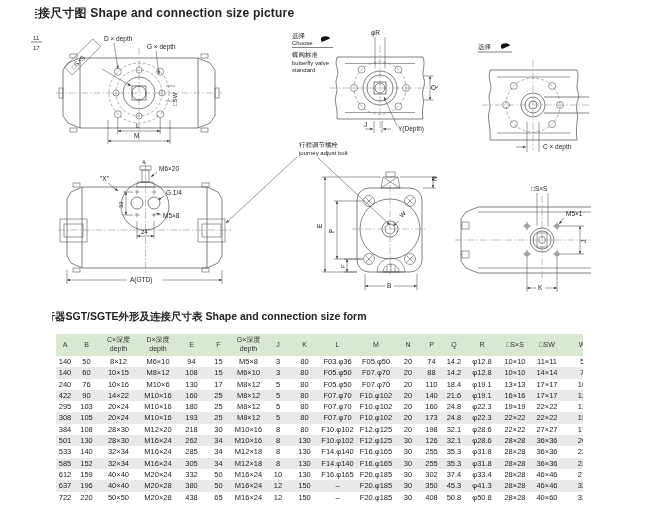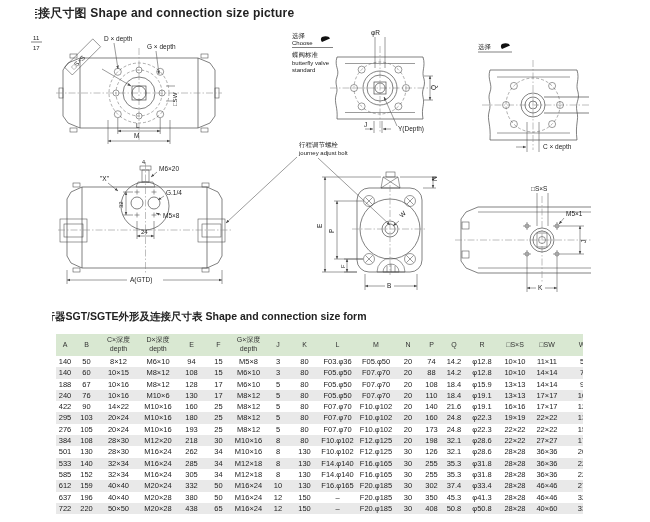--- a/index.html
+++ b/index.html
@@ -434,40 +434,20 @@
           <td>F07.φ70</td>
           <td>20</td>
           <td>88</td>
           <td>14.2</td>
           <td>φ12.8</td>
           <td>10×10</td>
           <td>14×14</td>
           <td>7</td>
         </tr>
         <tr>
-          <td>188</td>
-          <td>67</td>
-          <td>10×16</td>
-          <td>M8×12</td>
-          <td>128</td>
-          <td>17</td>
-          <td>M6×10</td>
-          <td>5</td>
-          <td>80</td>
-          <td>F05.φ50</td>
-          <td>F07.φ70</td>
-          <td>20</td>
-          <td>108</td>
-          <td>18.4</td>
-          <td>φ15.9</td>
-          <td>13×13</td>
-          <td>14×14</td>
-          <td>9</td>
-        </tr>
-        <tr>
           <td>240</td>
           <td>76</td>
           <td>10×16</td>
           <td>M10×6</td>
           <td>130</td>
           <td>17</td>
           <td>M8×12</td>
           <td>5</td>
           <td>80</td>
           <td>F05.φ50</td>
@@ -514,21 +494,21 @@
           <td>F10.φ102</td>
           <td>20</td>
           <td>160</td>
           <td>24.8</td>
           <td>φ22.3</td>
           <td>19×19</td>
           <td>22×22</td>
           <td>13</td>
         </tr>
         <tr>
-          <td>276</td>
+          <td>308</td>
           <td>105</td>
           <td>20×24</td>
           <td>M10×16</td>
           <td>193</td>
           <td>25</td>
           <td>M8×12</td>
           <td>5</td>
           <td>80</td>
           <td>F07.φ70</td>
           <td>F10.φ102</td>

